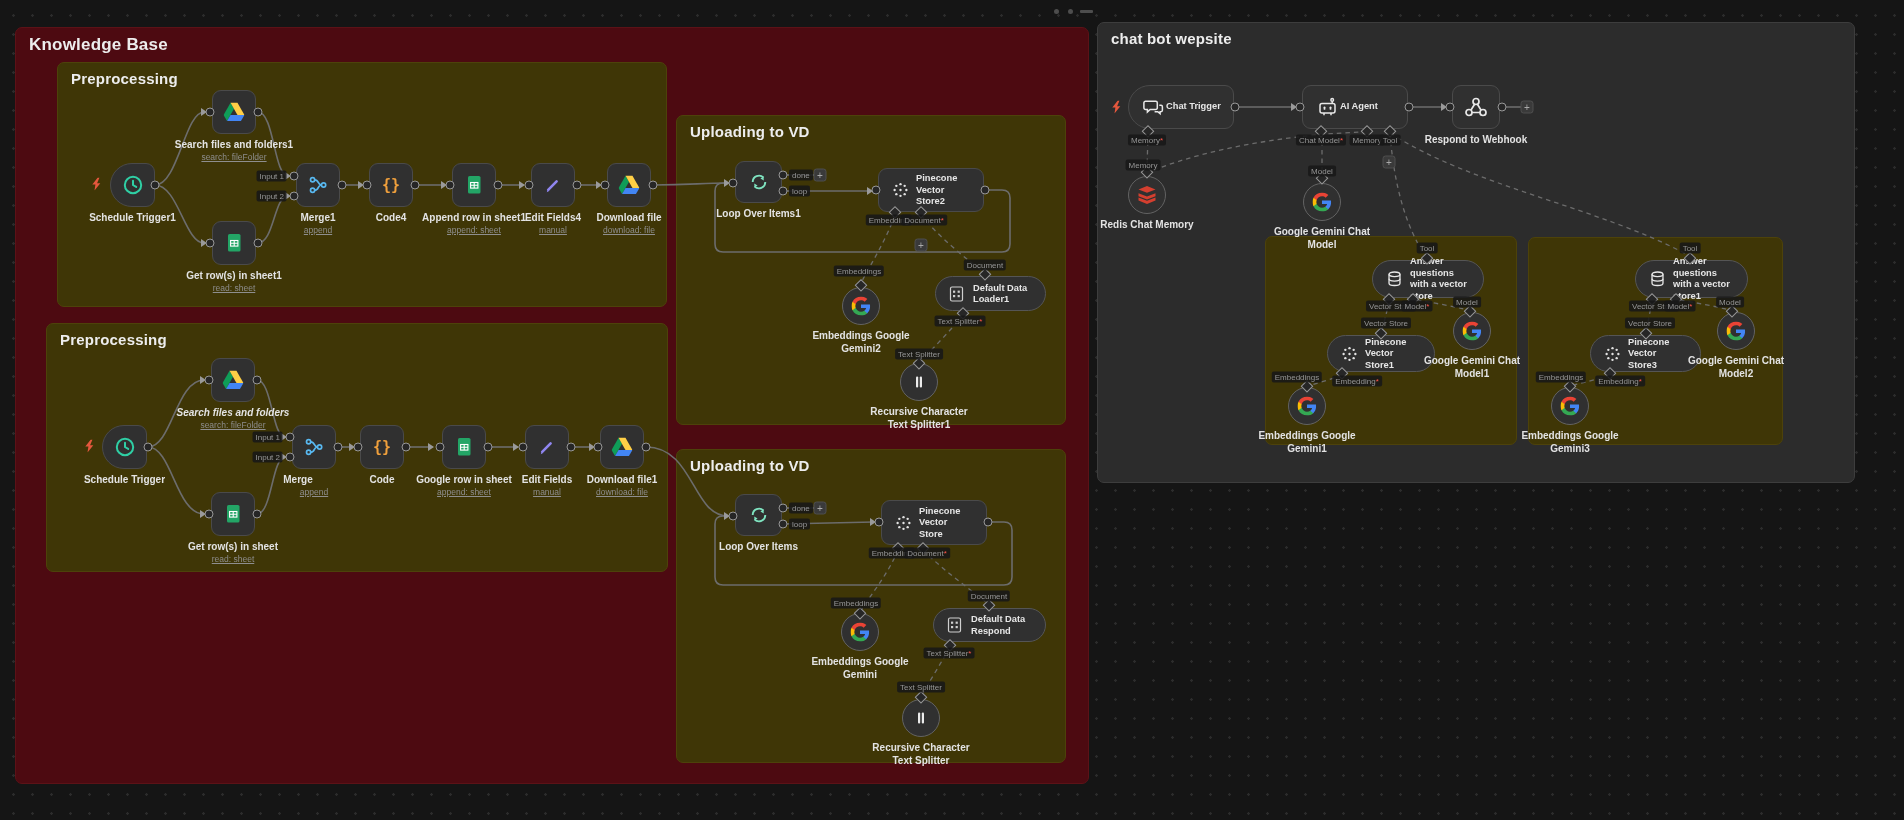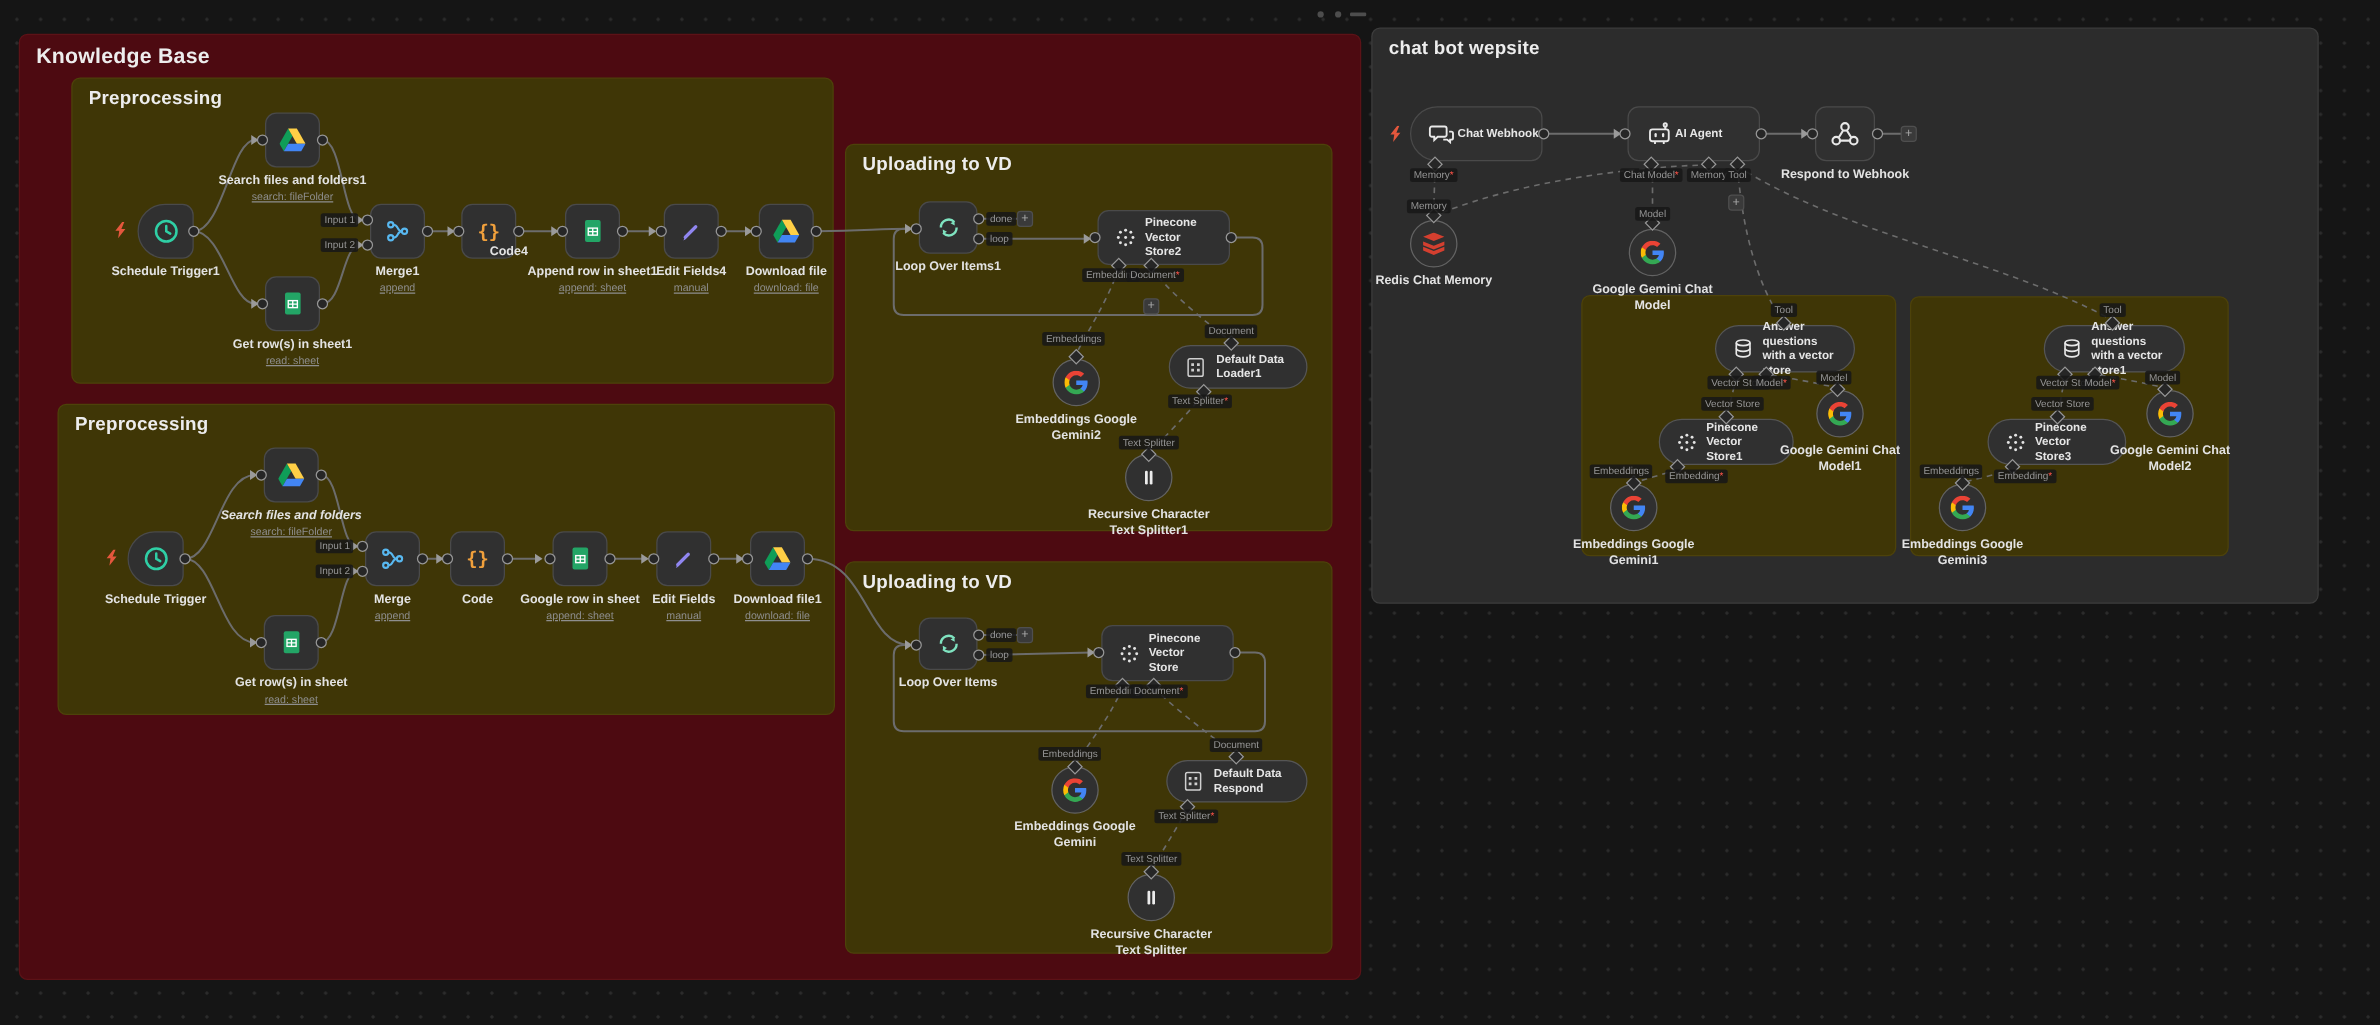--- a/index.html
+++ b/index.html
@@ -161,21 +161,21 @@
               <path d="M6.7 4.8c4.5 0 2.6 5.2 6.8 5.2M6.7 15.2c4.5 0 2.6-5.2 6.8-5.2"></path>
             </g>
           </svg>
         </span>
       </div>
       <div class="nlabel" style="left: 238px; top: 212px;">Merge1</div>
       <div class="nsub" style="left: 238px; top: 225px;">append</div>
       <div class="node sq" style="left: 369px; top: 163px; width: 44px; height: 44px;">
         <span class="icon-c icon-code">{}</span>
       </div>
-      <div class="nlabel" style="left: 311px; top: 196px; margin-left: 16px;">Code4</div>
+      <div class="nlabel" style="left: 311px; top: 212px;">Code4</div>
       <div class="node sq" style="left: 452px; top: 163px; width: 44px; height: 44px;">
         <span class="icon-c">
           <svg width="18" height="20" viewBox="0 0 18 20">
             <rect x="3" y="1" width="12.5" height="17.5" rx="1.6" fill="#23a566"></rect>
             <rect x="5.6" y="7.5" width="7.3" height="5.6" fill="none" stroke="#fff" stroke-width="1.1"></rect>
             <path d="M9.2 7.5v5.6M5.6 10.3h7.3" stroke="#fff" stroke-width="1.1"></path>
           </svg>
         </span>
       </div>
       <div class="nlabel" style="left: 394px; top: 212px;">Append row in sheet1</div>
@@ -306,21 +306,21 @@
           <svg width="20" height="20" viewBox="0 0 20 20">
             <g fill="none" stroke="#58b8f0" stroke-width="1.7">
               <circle cx="4.6" cy="4.8" r="2.1"></circle>
               <circle cx="4.6" cy="15.2" r="2.1"></circle>
               <circle cx="15.6" cy="10" r="2.1"></circle>
               <path d="M6.7 4.8c4.5 0 2.6 5.2 6.8 5.2M6.7 15.2c4.5 0 2.6-5.2 6.8-5.2"></path>
             </g>
           </svg>
         </span>
       </div>
-      <div class="nlabel" style="left: 234px; top: 474px;">Merge</div>
+      <div class="nlabel" style="left: 218px; top: 474px;">Merge</div>
       <div class="nsub" style="left: 234px; top: 487px;">append</div>
       <div class="node sq" style="left: 360px; top: 425px; width: 44px; height: 44px;">
         <span class="icon-c icon-code">{}</span>
       </div>
       <div class="nlabel" style="left: 302px; top: 474px;">Code</div>
       <div class="node sq" style="left: 442px; top: 425px; width: 44px; height: 44px;">
         <span class="icon-c">
           <svg width="18" height="20" viewBox="0 0 18 20">
             <rect x="3" y="1" width="12.5" height="17.5" rx="1.6" fill="#23a566"></rect>
             <rect x="5.6" y="7.5" width="7.3" height="5.6" fill="none" stroke="#fff" stroke-width="1.1"></rect>
@@ -421,21 +421,21 @@
 Text Splitter</div>
       <div class="node widet" style="left: 1128px; top: 85px; width: 106px; height: 44px;">
         <span class="icon-l">
           <svg width="22" height="20" viewBox="0 0 22 20">
             <g fill="none" stroke="#e8e8e8" stroke-width="1.5">
               <path d="M3.5 4.2h10.2a1.6 1.6 0 0 1 1.6 1.6v5a1.6 1.6 0 0 1-1.6 1.6H8.2L5.4 15v-2.6H3.5a1.6 1.6 0 0 1-1.6-1.6v-5a1.6 1.6 0 0 1 1.6-1.6z"></path>
               <path d="M17.3 8.3h1.7a1.4 1.4 0 0 1 1.4 1.4v3.6a1.4 1.4 0 0 1-1.4 1.4h-.9v2l-2.4-2h-3.1"></path>
             </g>
           </svg>
         </span>
-        <div class="ntext">Chat Webhook</div>
+        <div class="ntext">Chat Trigger</div>
       </div>
       <div class="node wide" style="left: 1302px; top: 85px; width: 106px; height: 44px;">
         <span class="icon-l">
           <svg width="23" height="22" viewBox="0 0 23 22">
             <g fill="none" stroke="#e8e8e8" stroke-width="1.5">
               <rect x="4" y="7.5" width="15" height="9.5" rx="2"></rect>
               <path d="M16.2 7.5V5.2"></path>
               <circle cx="16.2" cy="3.9" r="1.3"></circle>
               <path d="M8 17v2.2M15 17v2.2"></path>
             </g>

